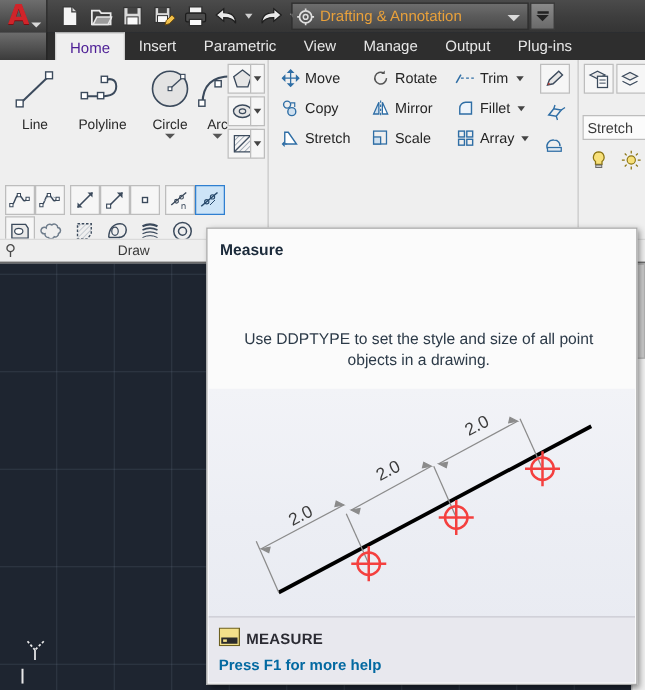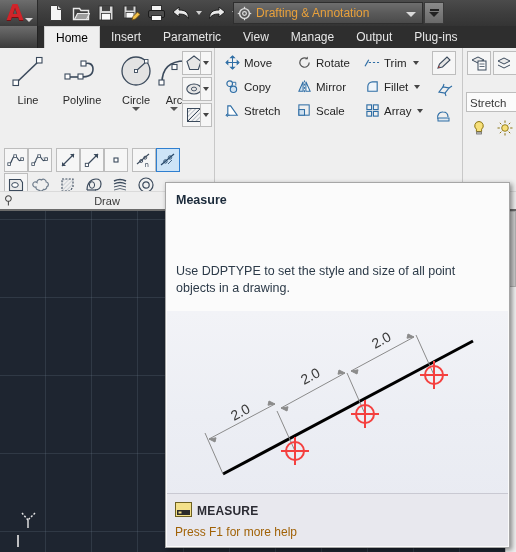--- a/index.html
+++ b/index.html
@@ -96,21 +96,21 @@
   }
   .tabs {
     position: absolute; left: 44px; top: 0; height: 22px;
     display: flex; align-items: stretch;
   }
   .tab {
     padding: 0 11px; height: 22px; line-height: 22px;
     font-size: 12px; color: #e7e7e7; white-space: nowrap;
   }
   .tab.active {
-    background: #efefef; color: #000000;
+    background: #efefef; color: #4c1d95;
     border-top: 1px solid #cfcfcf;
     border-left: 1px solid #cfcfcf;
     border-right: 1px solid #cfcfcf;
     box-sizing: border-box;
   }
 
   
   .ribbon {
     position: absolute; left: 0; top: 48px; width: 516px; height: 163px;
     background: #efefef;
@@ -214,20 +214,21 @@
   }
 
   
   .tooltip {
     position:absolute; left:165px; top:182px; width:345px; height:366px;
     background:#fbfbfb;
     border:1px solid #a6a6a6;
     box-sizing:border-box;
     box-shadow: 2px 2px 5px rgba(0,0,0,0.45);
     overflow:hidden;
+    text-align:center;
   }
   .tt-title {
     position:absolute; left:10px; top:10px;
     font-size:12.5px; font-weight:bold; color:#1b2a3a;
   }
   .tt-p {
     position:absolute; left:10px; width:318px;
     font-size:12.5px; color:#2c3a48; line-height:17px;
   }
   #tt-p1 { top: 30px; }
@@ -240,21 +241,21 @@
     position:absolute; left:1px; right:1px; bottom:1px; height:52px;
     background:#e8e8ee; border-top:1px solid #c9c9d2;
   }
   .tt-cmd {
     position:absolute; left:30px; top:10px;
     font-size:12px; font-weight:bold; color:#2b2b33; letter-spacing:0.2px;
   }
   .tt-cmdicon { position:absolute; left:8px; top:8px; width:17px; height:15px; }
   .tt-help {
     position:absolute; left:8px; top:31px;
-    font-size:12px; font-weight:normal; color:#a16207;
+    font-size:12px; font-weight:bold; color:#0369a1;
   }
 </style>
 </head>
 <body>
 
 <div id="root">
 
   <div class="titlebar">
 
     <div class="appbtn">

